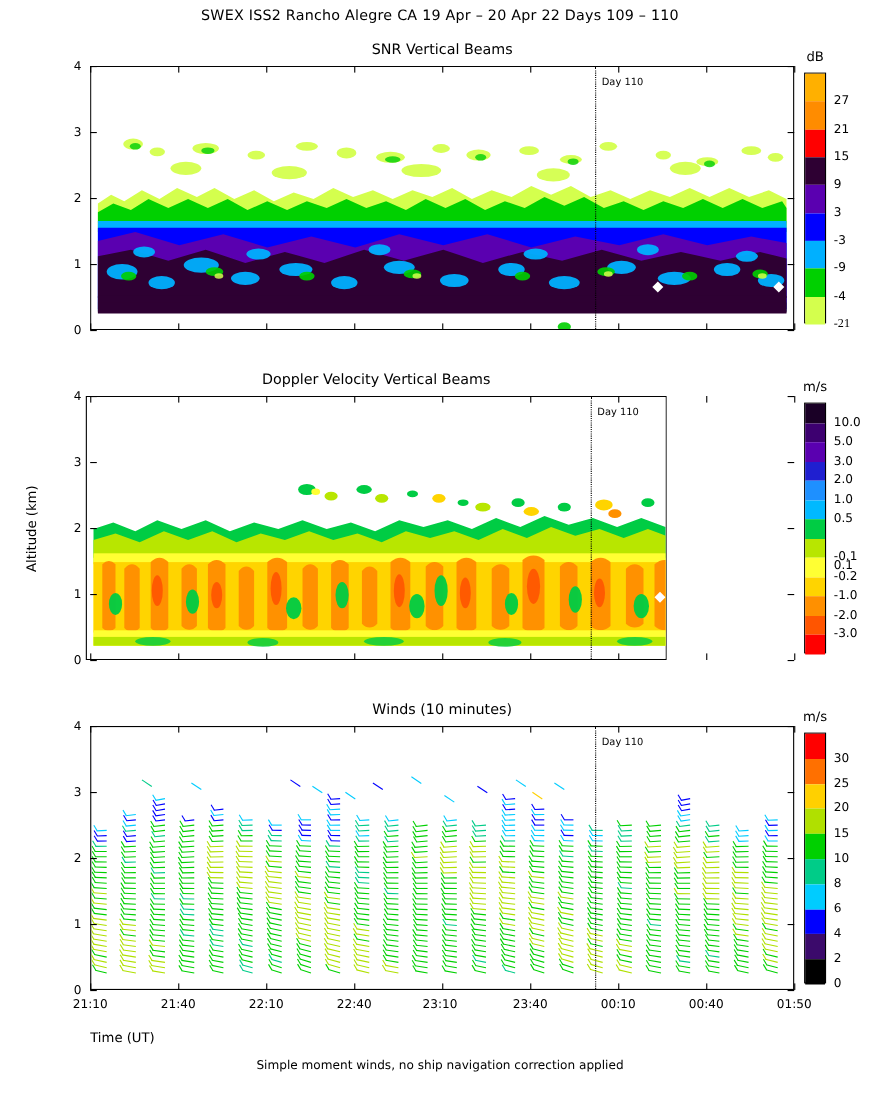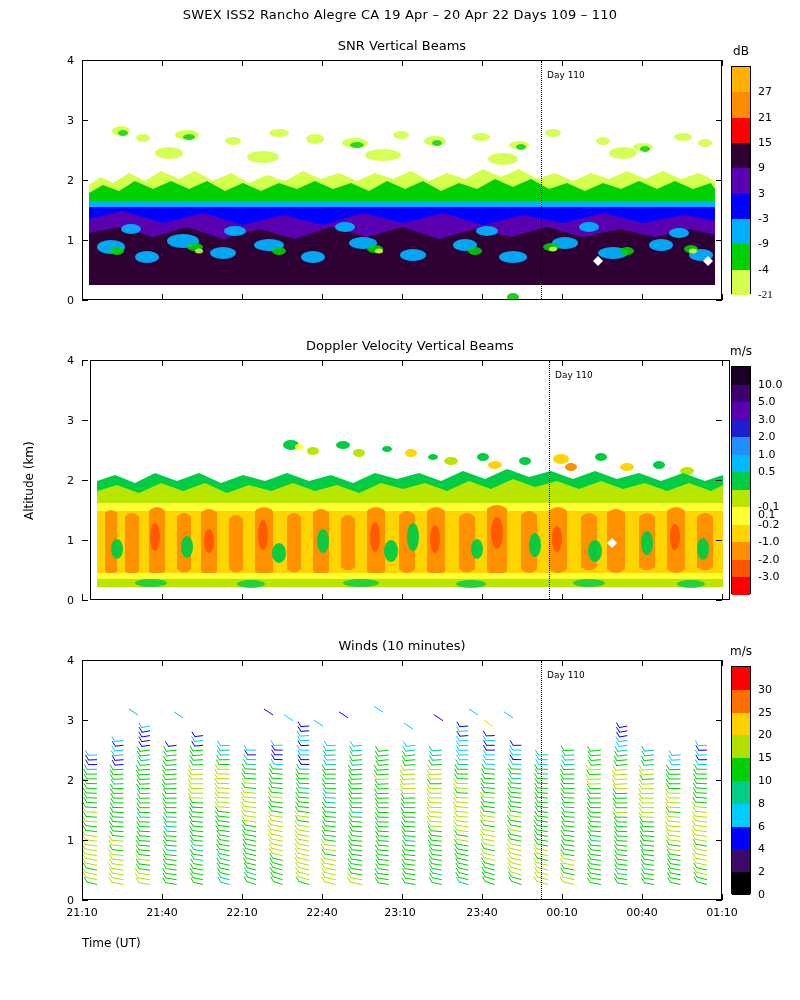--- a/index.html
+++ b/index.html
@@ -170,21 +170,21 @@
             <polygon points="510,200 515,195 520,200 515,205"></polygon>
             <polygon points="620,200 625,195 630,200 625,205"></polygon>
           </g>
         </g>
       </svg>
       <div class="dayline" style="left:458px;"></div>
       <div class="daylabel" style="left:464px;top:9px;">Day 110</div>
     </div>
   </div>
 
-  <div class="panel" id="panel2" style="left:90px;top:360px;width:640px;height:240px;">
+  <div class="panel" id="panel2" style="left:78px;top:360px;width:528px;height:240px;">
     <div class="ptitle">Doppler Velocity Vertical Beams</div>
     <div class="plotbox">
       <svg width="638" height="238" viewBox="0 0 638 238">
         <defs>
             <clipPath id="clip2">
               <rect x="0" y="0" width="638" height="238"></rect>
             </clipPath>
           </defs>
         <g clip-path="url(#clip2)">
           <rect x="0" y="0" width="638" height="238" fill="#ffffff"></rect>
@@ -1878,21 +1878,21 @@
       <div style="position: absolute; left: 482px; top: 660px; width: 0px; height: 6px; border-left: 1px solid rgb(0, 0, 0);"></div>
       <div style="position: absolute; left: 482px; top: 906px; font-size: 11px; transform: translateX(-50%);">23:40</div>
       <div style="position: absolute; left: 562px; top: 894px; width: 0px; height: 6px; border-left: 1px solid rgb(0, 0, 0);"></div>
       <div style="position: absolute; left: 562px; top: 660px; width: 0px; height: 6px; border-left: 1px solid rgb(0, 0, 0);"></div>
       <div style="position: absolute; left: 562px; top: 906px; font-size: 11px; transform: translateX(-50%);">00:10</div>
       <div style="position: absolute; left: 642px; top: 894px; width: 0px; height: 6px; border-left: 1px solid rgb(0, 0, 0);"></div>
       <div style="position: absolute; left: 642px; top: 660px; width: 0px; height: 6px; border-left: 1px solid rgb(0, 0, 0);"></div>
       <div style="position: absolute; left: 642px; top: 906px; font-size: 11px; transform: translateX(-50%);">00:40</div>
       <div style="position: absolute; left: 722px; top: 894px; width: 0px; height: 6px; border-left: 1px solid rgb(0, 0, 0);"></div>
       <div style="position: absolute; left: 722px; top: 660px; width: 0px; height: 6px; border-left: 1px solid rgb(0, 0, 0);"></div>
-      <div style="position: absolute; left: 722px; top: 906px; font-size: 11px; transform: translateX(-50%);">01:10</div>
+      <div style="position: absolute; left: 722px; top: 906px; font-size: 11px; transform: translateX(-50%);">01:50</div>
     </div>
 
   <div class="axlabel-y" style="left:22px;top:520px;">Altitude (km)</div>
 
   <div style="position:absolute;left:82px;top:936px;width:640px;font-size:12px;">Time (UT)</div>
 
   <div class="cbar" id="cbar1" style="left:731px;top:66px;width:20px;height:228px;">
     <div class="ctitle">dB</div>
     <div class="cbox">
         <div class="cseg" style="top: 0px; height: 25.3333px; background: rgb(255, 176, 0);"></div>
@@ -1964,13 +1964,14 @@
       <div class="clab" style="top: 68.4px;">20</div>
       <div class="clab" style="top: 91.2px;">15</div>
       <div class="clab" style="top: 114px;">10</div>
       <div class="clab" style="top: 136.8px;">8</div>
       <div class="clab" style="top: 159.6px;">6</div>
       <div class="clab" style="top: 182.4px;">4</div>
       <div class="clab" style="top: 205.2px;">2</div>
       <div class="clab" style="top: 228px;">0</div>
     </div>
 
+  <div class="footer">Simple moment winds, no ship navigation correction applied</div>
 </div>
 
 </body></html>

